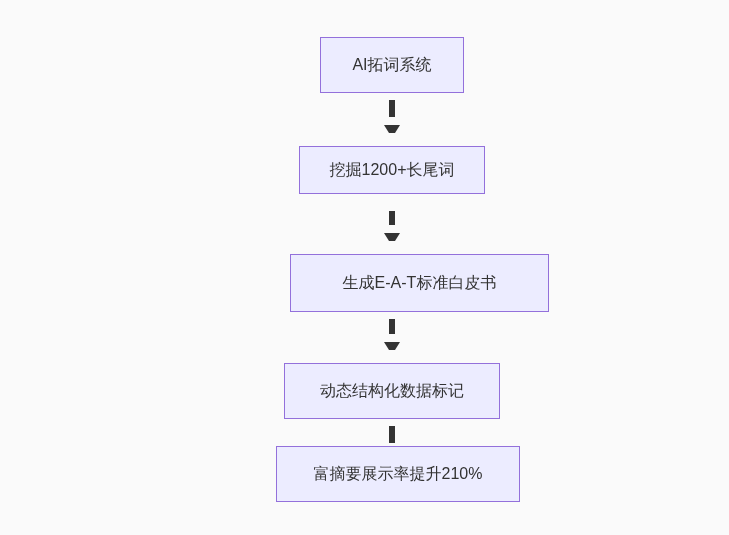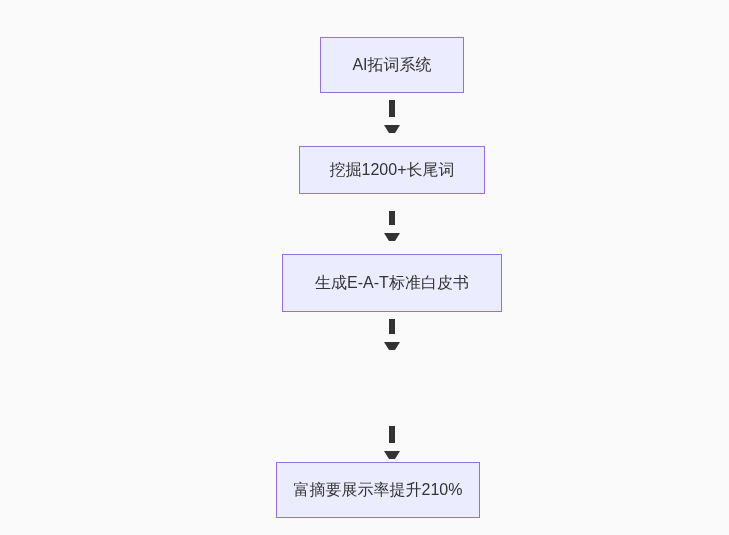--- a/index.html
+++ b/index.html
@@ -28,23 +28,23 @@
     color: var(--text);
     font-size: 16px;
     display: flex;
     align-items: center;
     justify-content: center;
     text-align: center;
     white-space: nowrap;
   }
   .node-1 { left: 298px; top: 15px;  width: 144px; height: 56px; }
   .node-2 { left: 277px; top: 124px; width: 186px; height: 48px; }
-  .node-3 { left: 260px; top: 232px; width: 220px; height: 58px; }
+  .node-3 { left: 268px; top: 232px; width: 259px; height: 58px; }
   .node-4 { left: 262px; top: 341px; width: 216px; height: 56px; }
-  .node-5 { left: 254px; top: 440px; width: 204px; height: 56px; }
+  .node-5 { left: 254px; top: 424px; width: 244px; height: 56px; }
 
   .arrow {
     position: absolute;
     left: 365px;           
     width: 10px;
     display: flex;
     flex-direction: column;
     align-items: center;
   }
   .arrow-1 { top: 71px;  height: 53px; }
@@ -89,20 +89,23 @@
 
   <div class="node node-3">
     <span>生成E-A-T标准白皮书</span>
   </div>
 
   <div class="arrow arrow-3">
     <span class="shaft"></span>
     <span class="head"></span>
   </div>
 
+  <div class="node node-4">
+    <span>动态结构化数据标记</span>
+  </div>
 
   <div class="arrow arrow-4">
     <span class="shaft"></span>
     <span class="head"></span>
   </div>
 
   <div class="node node-5">
     <span>富摘要展示率提升210%</span>
   </div>
 

